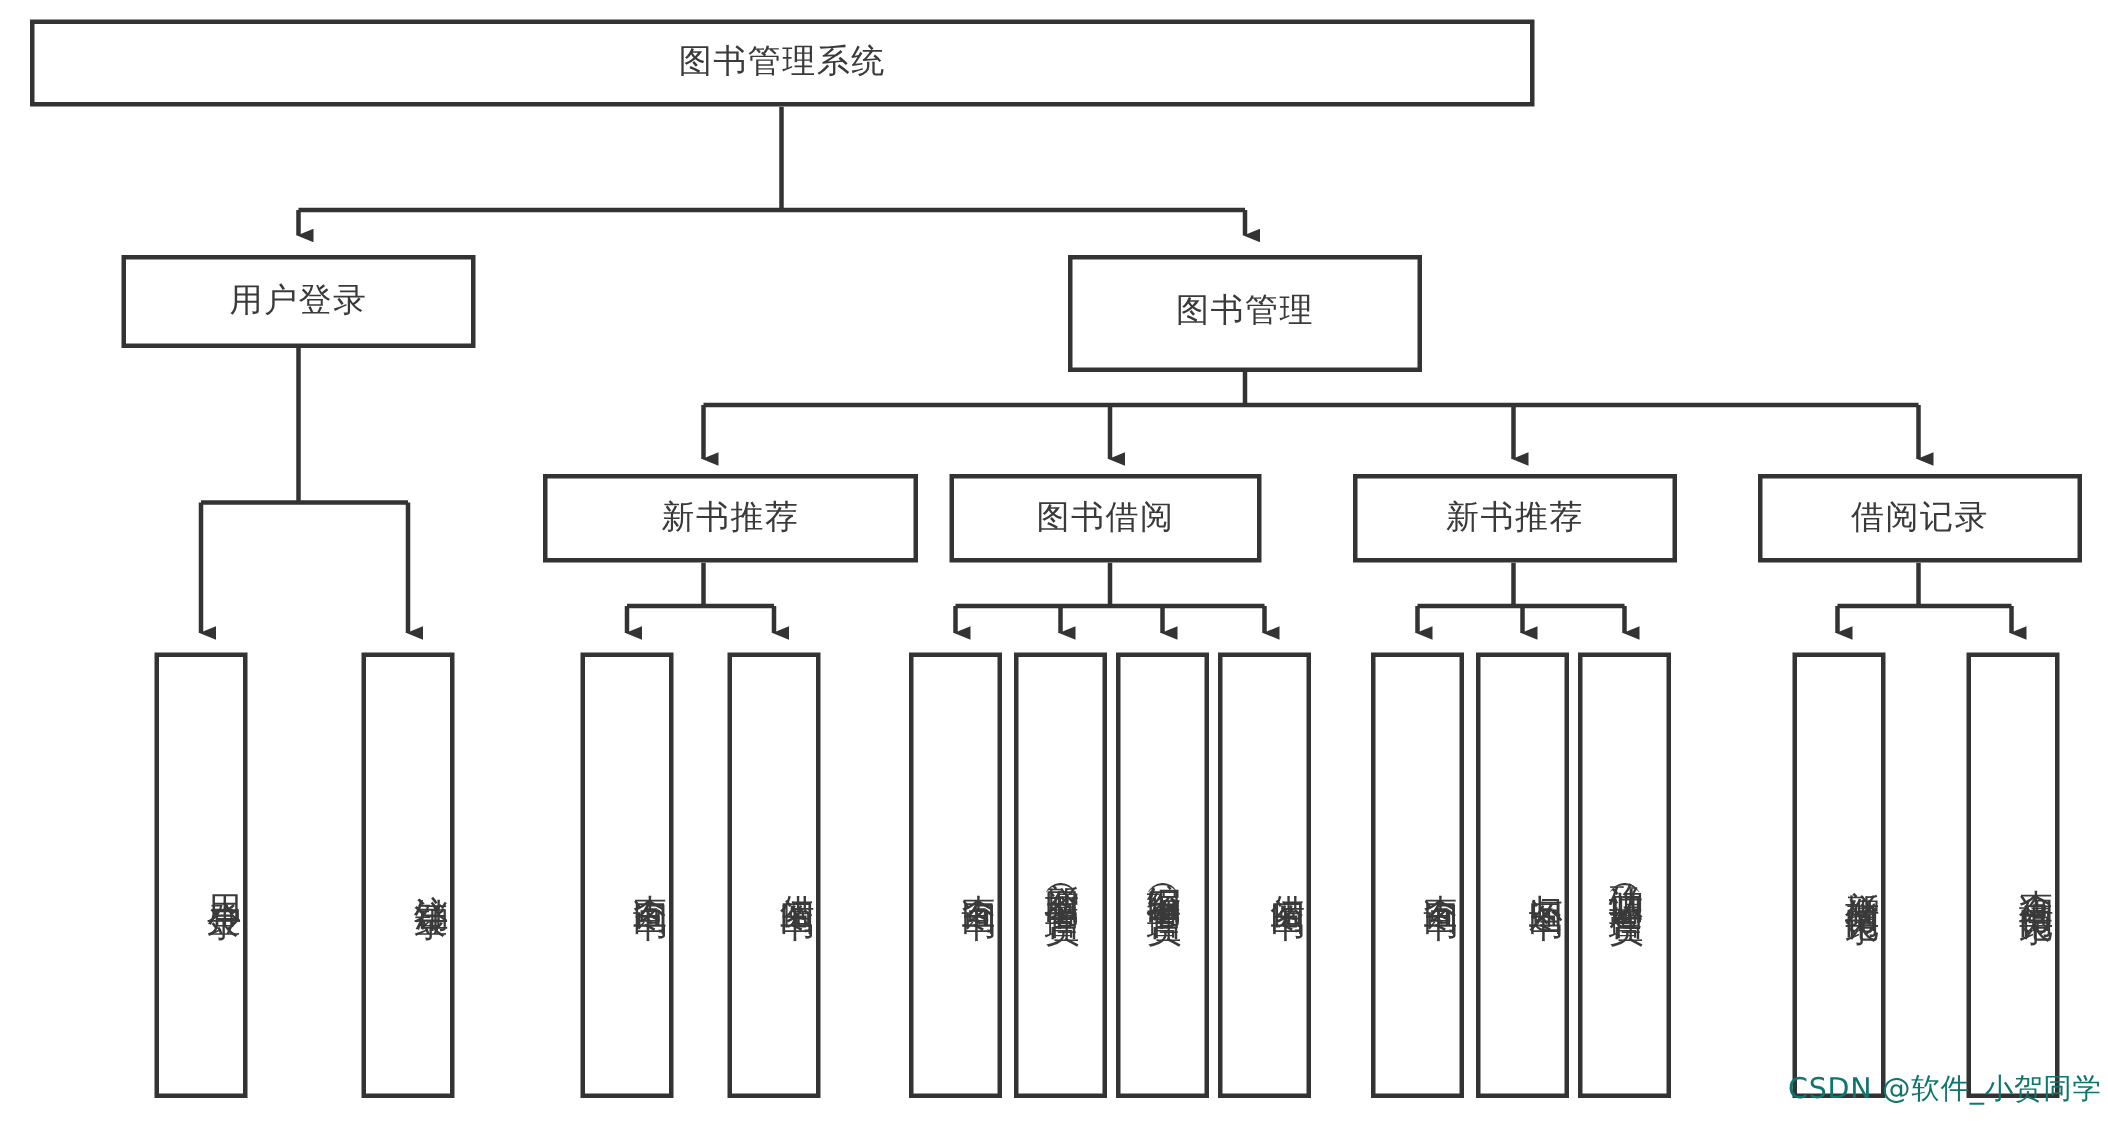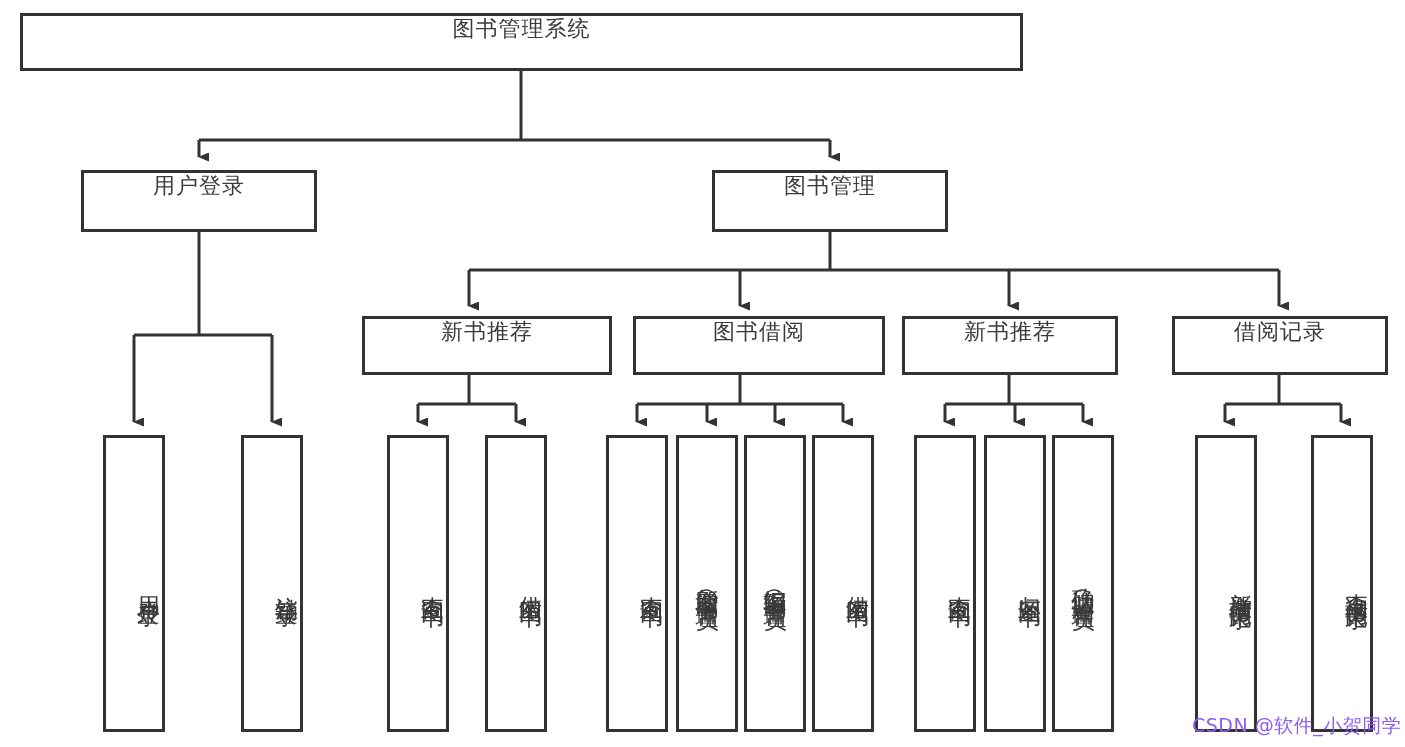--- a/index.html
+++ b/index.html
@@ -27,21 +27,21 @@
     width: 1405px;
     height: 747px;
     pointer-events: none;
   }
   .node {
     position: absolute;
     box-sizing: border-box;
     background: #ffffff;
     border: 3px solid #333333;
     display: flex;
-    align-items: flex-start;
+    align-items: center;
     justify-content: center;
     color: #3a3a3a;
     line-height: 1.18;
     text-align: center;
   }
   .node-h {
     font-size: 22px;
     letter-spacing: 1px;
   }
   .node-v {
@@ -52,21 +52,21 @@
     padding-top: 4px;
     padding-bottom: 4px;
     align-items: flex-start;
     justify-content: center;
   }
   .node-v.tall-text {
     align-items: center;
   }
   .watermark {
     position: absolute;
-    color: #8b5cf6;
+    color: #0f766e;
     font-size: 19px;
     letter-spacing: 0.5px;
     white-space: nowrap;
     user-select: none;
   }
 </style>
 </head>
 <body>
 
 <div id="diagram-root">
@@ -123,29 +123,29 @@
   </svg>
 
   <div class="node node-h" style="left:20px; top:13px; width:1003px; height:58px;">
     <span>图书管理系统</span>
   </div>
 
   <div class="node node-h" style="left:81px; top:170px; width:236px; height:62px;">
     <span>用户登录</span>
   </div>
 
-  <div class="node node-h" style="left:712px; top:170px; width:236px; height:62px;">
+  <div class="node node-h" style="left:712px; top:170px; width:236px; height:78px;font-family:Liberation Mono, monospace;">
     <span>图书管理</span>
   </div>
 
   <div class="node node-h" style="left:362px; top:316px; width:250px; height:59px;">
     <span>新书推荐</span>
   </div>
 
-  <div class="node node-h" style="left:633px; top:316px; width:252px; height:59px;">
+  <div class="node node-h" style="left:633px; top:316px; width:208px; height:59px;">
     <span>图书借阅</span>
   </div>
 
   <div class="node node-h" style="left:902px; top:316px; width:216px; height:59px;">
     <span>新书推荐</span>
   </div>
 
   <div class="node node-h" style="left:1172px; top:316px; width:216px; height:59px;">
     <span>借阅记录</span>
   </div>

